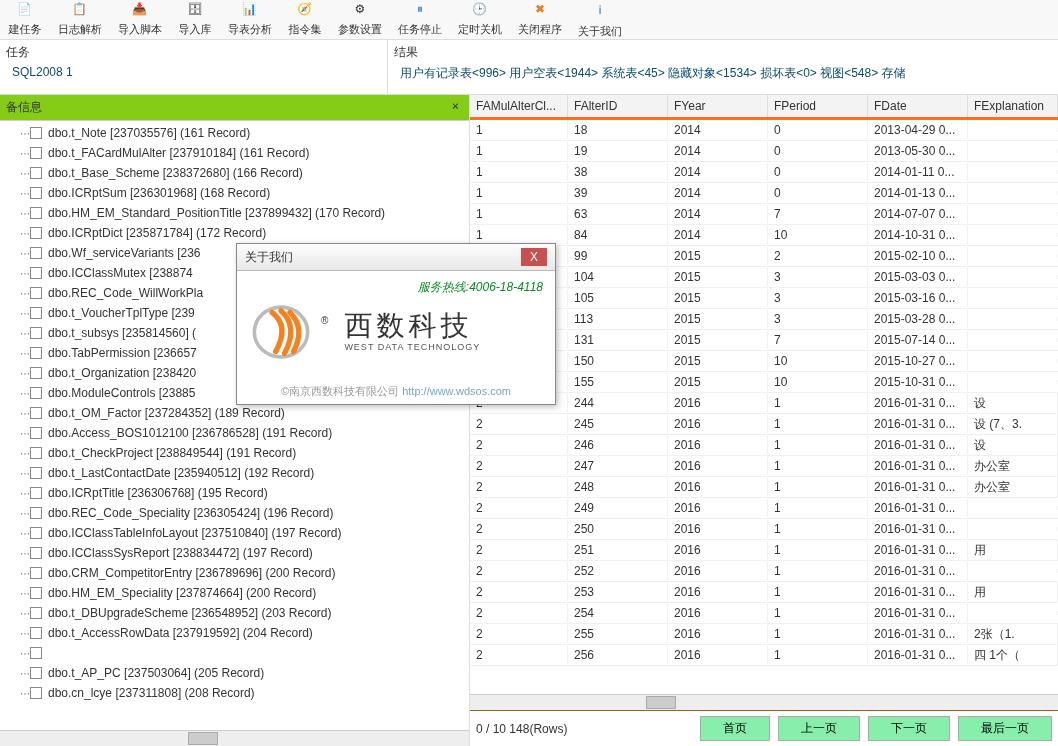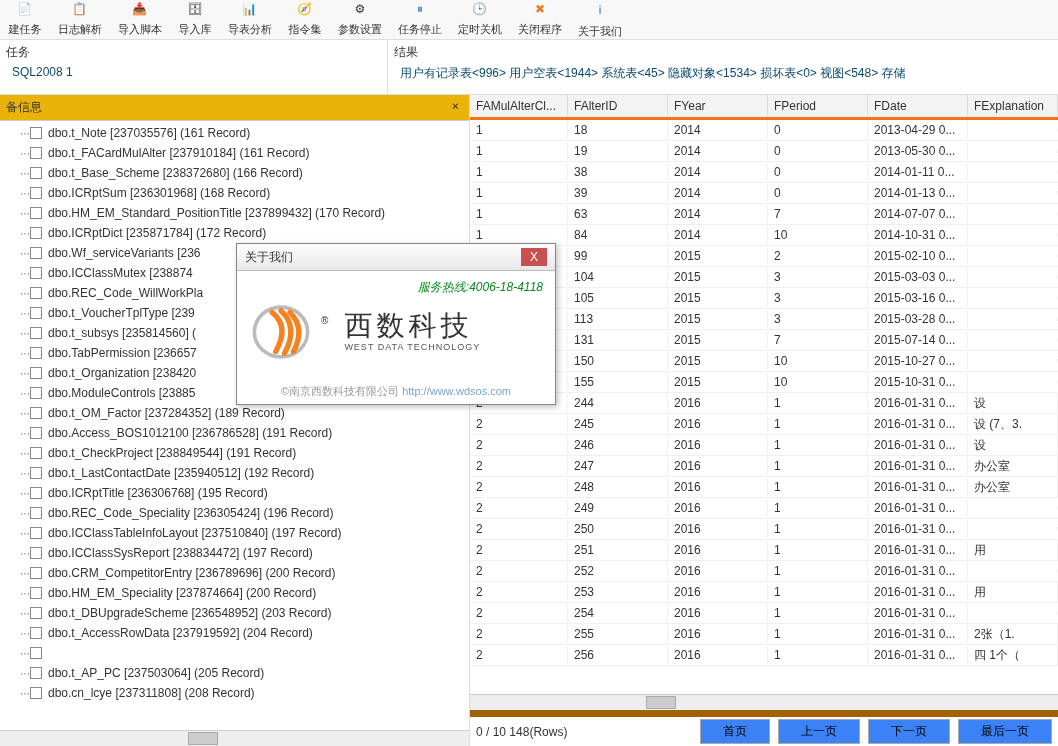--- a/index.html
+++ b/index.html
@@ -8,39 +8,39 @@
   .toolbar-item { display: flex; flex-direction: column; align-items: center; justify-content: center; padding: 2px 8px; cursor: pointer; min-width: 50px; }
   .toolbar-item .ticon { width: 20px; height: 20px; display:flex; align-items:center; justify-content:center; }
   .toolbar-item .tlabel { font-size: 11px; margin-top: 6px; }
   .midrow { display: flex; height: 55px; border-bottom: 1px solid #ddd; }
   .midrow > div:first-child { width: 388px; border-right: 1px solid #ddd; padding: 4px 6px; }
   .midrow > div:last-child { flex: 1; padding: 4px 6px; }
   .section-title { font-size: 12px; }
   .section-body { font-size: 12px; color: #0c4a6e; padding-top:4px; padding-left:6px; }
   .main { position: absolute; top: 95px; left: 0; right: 0; bottom: 0; display: flex; }
   .left-pane { width: 470px; display: flex; flex-direction: column; border-right: 1px solid #ddd; }
-  .left-header { background: #eab308; border-bottom: 1px solid #ccc; padding: 4px 6px; display:flex; justify-content:space-between; align-items:flex-start; }
+  .left-header { background: #84cc16; border-bottom: 1px solid #ccc; padding: 4px 6px; display:flex; justify-content:space-between; align-items:flex-start; }
   .close-x { font-family: monospace; cursor: pointer; padding: 0 4px;}
   .tree { flex: 1; overflow-y: auto; overflow-x: hidden; padding: 2px 0 2px 36px; }
   .tree-item { display: flex; align-items: center; height: 20px; white-space: nowrap; }
   .tree-item .cb { width: 12px; height: 12px; border: 1px solid #888; margin-right: 6px; flex-shrink:0;}
   .tree-item .twisty { width: 10px; margin-left:-16px; color:#666; font-size:10px; }
   .hscroll { height: 16px; background: #eee; border-top:1px solid #ccc; position:relative;}
   .hscroll .thumb { position:absolute; top:1px; bottom:1px; left:40%; width:30px; background:#ccc; border:1px solid #aaa;}
   .right-pane { flex: 1; display: flex; flex-direction: column; }
   .gridwrap { flex: 1; overflow: hidden; display:flex; flex-direction:column; }
   .grid-head { display: flex; background: #f3f3f3; border-bottom: 3px solid #f97316; }
   .grid-head .gh { padding: 4px 6px; border-right: 1px solid #ddd; font-weight: normal; overflow:hidden; text-overflow:ellipsis; white-space:nowrap;}
   .grid-body { flex: 1; overflow-y: auto; }
   .grow { display: flex; border-bottom: 1px solid #f0f0f0; height: 21px; align-items: center; }
   .grow > div { padding: 2px 6px; border-right: 1px solid #f0f0f0; overflow:hidden; white-space:nowrap; }
   .c0{width:98px;} .c1{width:100px;} .c2{width:100px;} .c3{width:100px;} .c4{width:100px;} .c5{flex:1;}
-  .pager { display:flex; align-items:center; gap:8px; padding:4px 6px; border-top:7px solid #a16207; height:36px;}
+  .pager { display:flex; align-items:center; gap:8px; padding:4px 6px; border-top:1px solid #a16207; height:36px;}
   .pager .info { flex:0 0 auto; margin-right:auto;}
-  .pager button { padding:3px 22px; font-size:12px; border:1px solid #aaa; background:#3b82f6; cursor:pointer;}
+  .pager button { padding:3px 22px; font-size:12px; border:1px solid #aaa; background:#86efac; cursor:pointer;}
   
   .dialog { position: absolute; left: 236px; top: 243px; width: 320px; height: 162px; border: 1px solid #888; background: #fff; box-shadow: 2px 2px 6px rgba(0,0,0,0.25); z-index: 100; }
   .dialog-title { background: linear-gradient(#fdfdfd,#e8e8e8); padding: 4px 8px; display:flex; align-items:center; border-bottom:1px solid #bbb;}
   .dialog-title .ttl { flex:1; font-size:12px;}
   .dialog-title .dclose { width:26px; height:18px; background:#c75050; color:#fff; text-align:center; line-height:18px; cursor:pointer; font-family:Arial;}
   .dialog-body { padding: 8px; }
   .hotline { color:#0a8a20; font-style:italic; text-align:right; font-size:12px; padding-right:4px;}
   .logo-row { display:flex; align-items:center; gap:10px; margin-top:4px;}
   .logo-svg { width:72px; height:64px;}
   .brand-cn { font-size:28px; letter-spacing:4px; line-height:1;}

